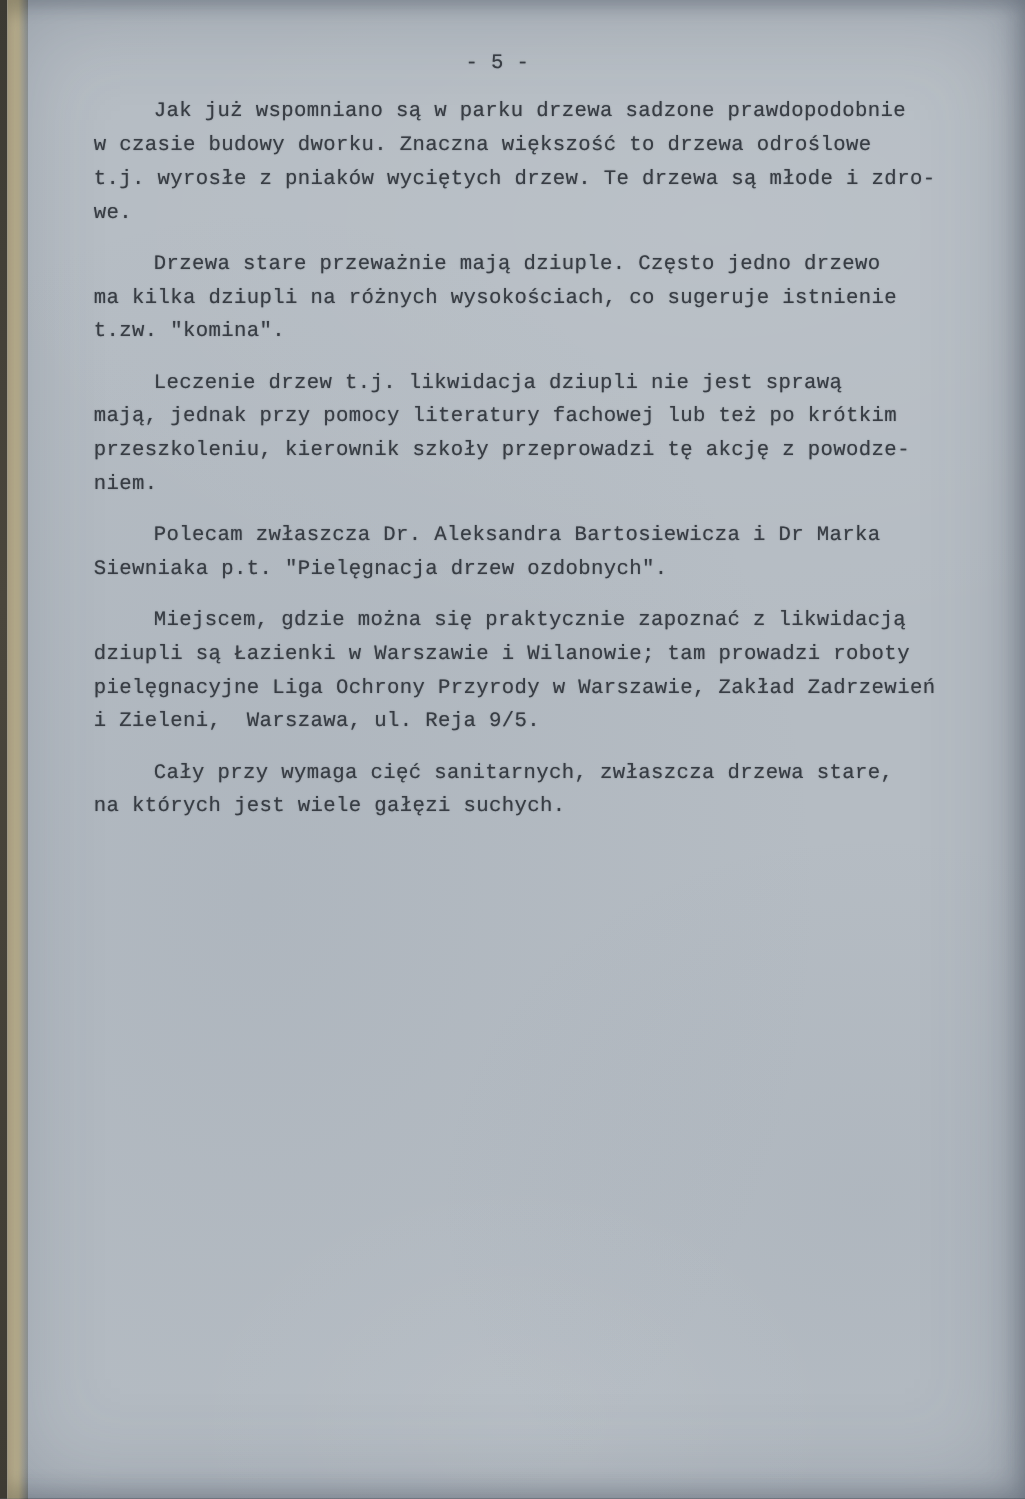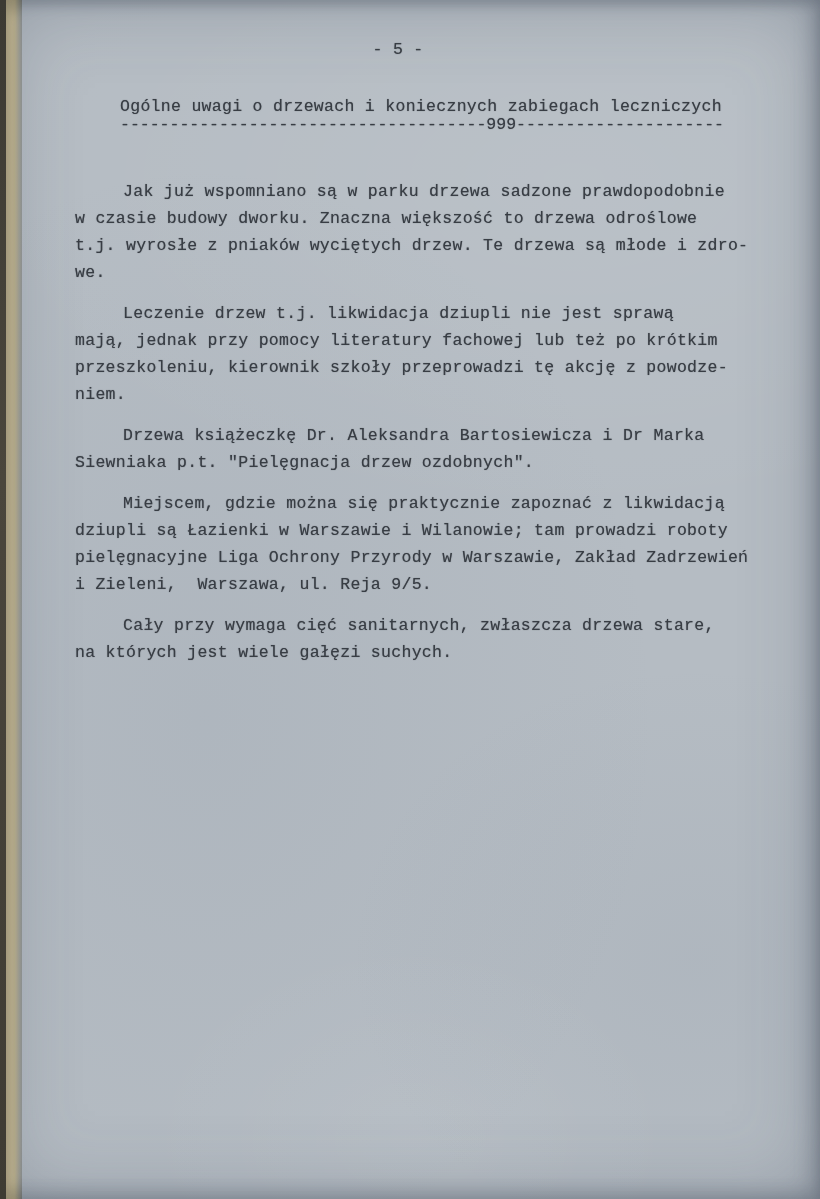--- a/index.html
+++ b/index.html
@@ -82,34 +82,33 @@
 </head>
 <body>
 
 <div class="scan">
   <div class="edge-dark"></div>
   <div class="edge-tan"></div>
 
   <div class="content">
     <div class="page-number">- 5 -</div>
 
-    <div class="heading-block">
-      <div class="heading">Ogólne uwagi o drzewach i koniecznych zabiegach leczniczych</div>
-      <div class="underline">-------------------------------------999---------------------</div>
-    </div>
 
     <p class="para first">Jak już wspomniano są w parku drzewa sadzone prawdopodobnie
 w czasie budowy dworku. Znaczna większość to drzewa odroślowe
 t.j. wyrosłe z pniaków wyciętych drzew. Te drzewa są młode i zdro-
 we.</p>
+    <p class="para">Drzewa stare przeważnie mają dziuple. Często jedno drzewo
+ma kilka dziupli na różnych wysokościach, co sugeruje istnienie
+t.zw. "komina".</p>
     <p class="para">Leczenie drzew t.j. likwidacja dziupli nie jest sprawą
 mają, jednak przy pomocy literatury fachowej lub też po krótkim
 przeszkoleniu, kierownik szkoły przeprowadzi tę akcję z powodze-
 niem.</p>
-    <p class="para">Drzewa książeczkę Dr. Aleksandra Bartosiewicza i Dr Marka
+    <p class="para">Polecam zwłaszcza Dr. Aleksandra Bartosiewicza i Dr Marka
 Siewniaka p.t. "Pielęgnacja drzew ozdobnych".</p>
     <p class="para">Miejscem, gdzie można się praktycznie zapoznać z likwidacją
 dziupli są Łazienki w Warszawie i Wilanowie; tam prowadzi roboty
 pielęgnacyjne Liga Ochrony Przyrody w Warszawie, Zakład Zadrzewień
 i Zieleni,  Warszawa, ul. Reja 9/5.</p>
     <p class="para">Cały przy wymaga cięć sanitarnych, zwłaszcza drzewa stare,
 na których jest wiele gałęzi suchych.</p>
   </div>
 </div>
 

